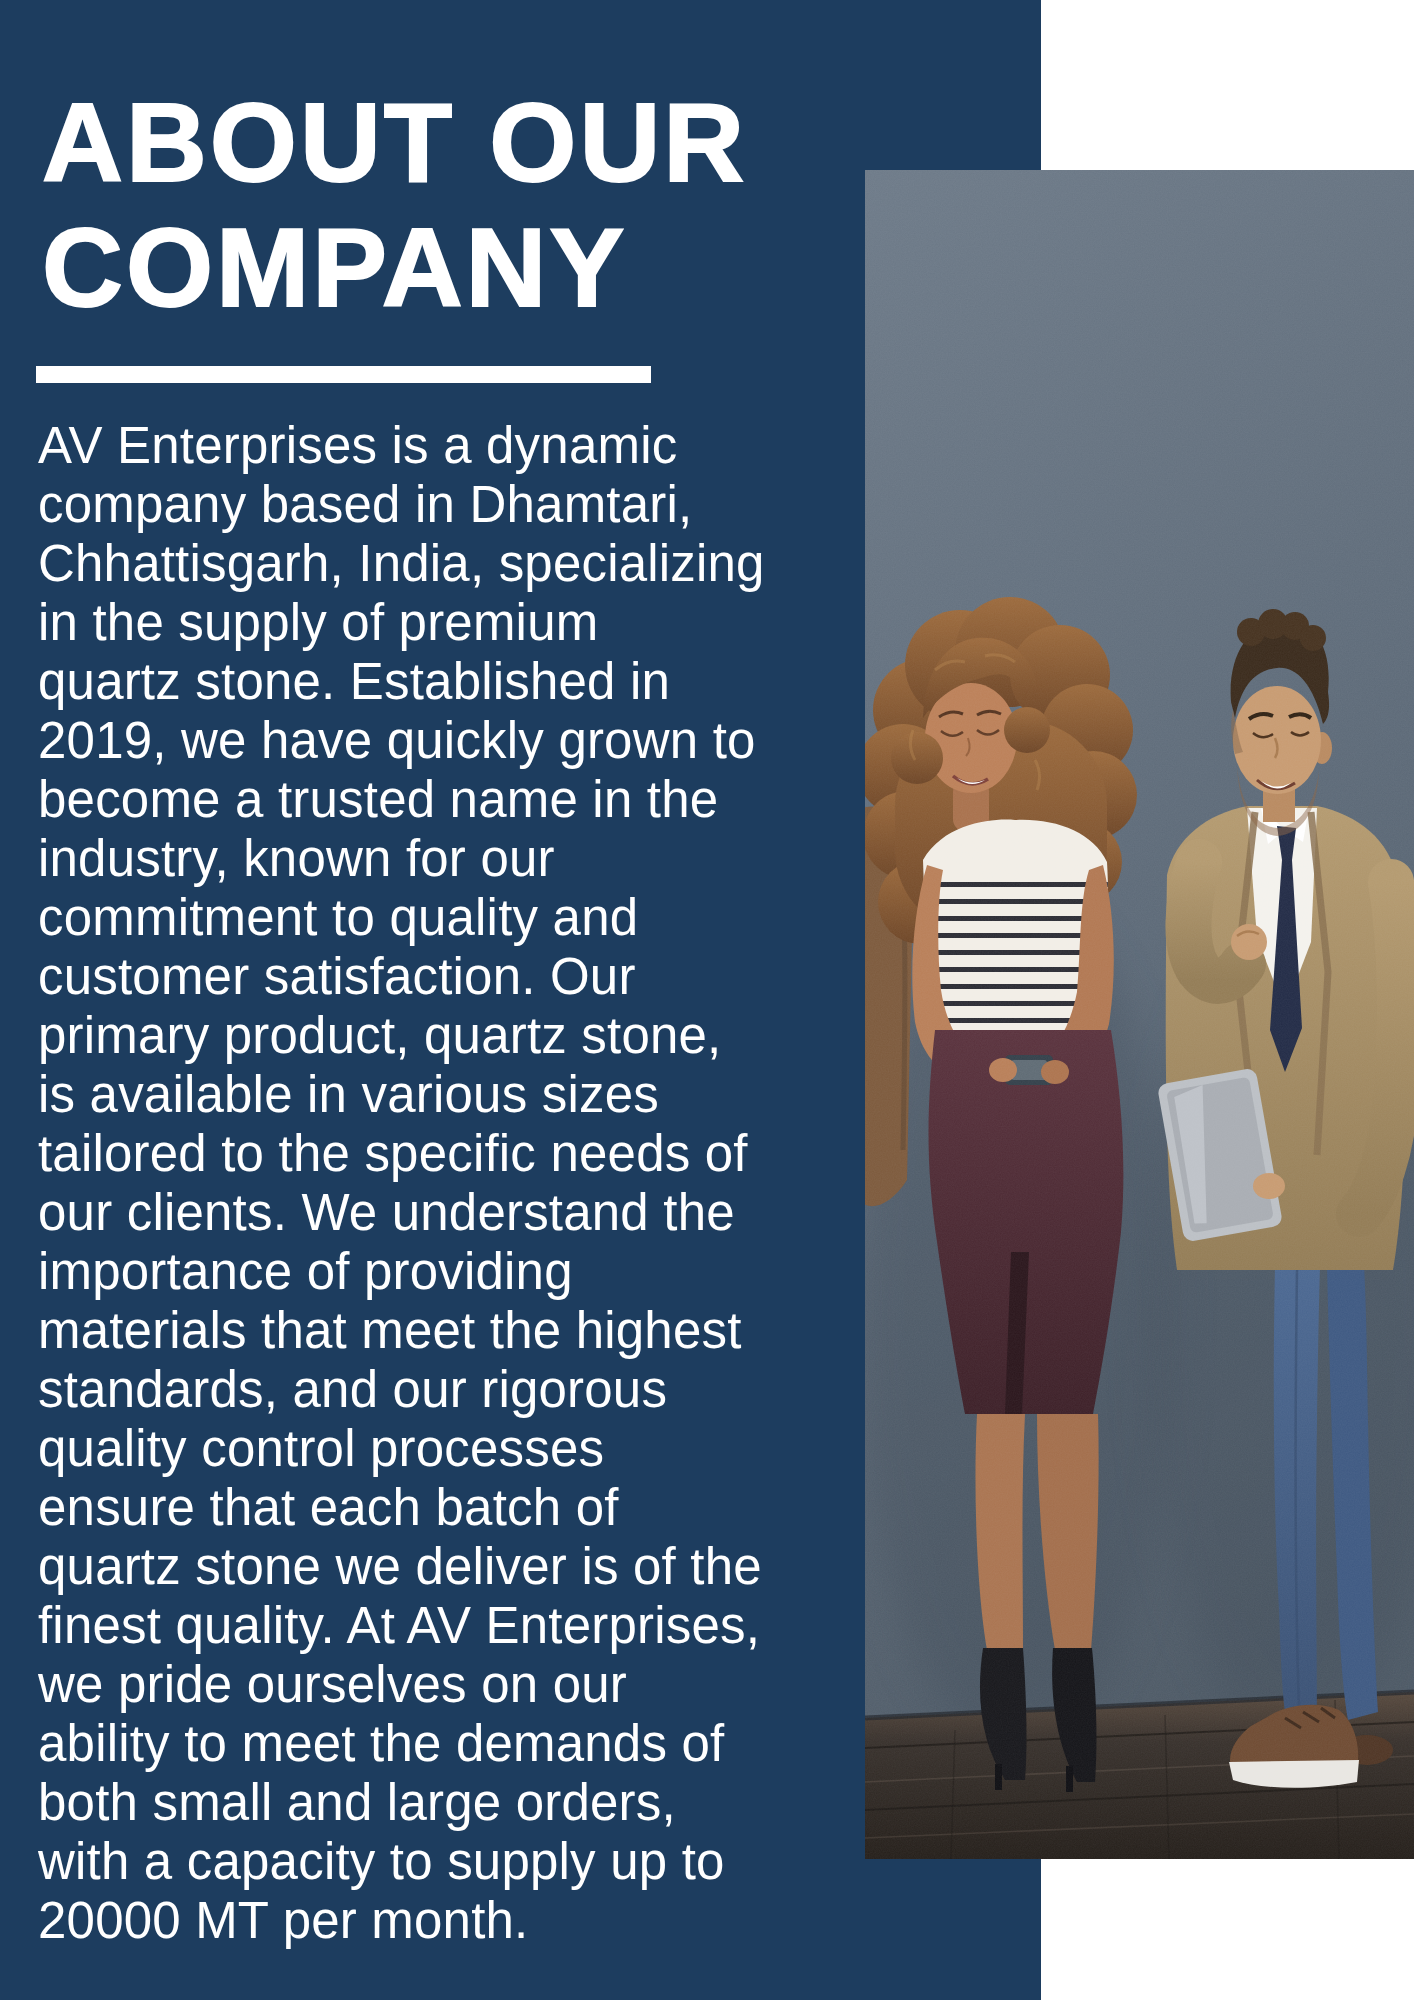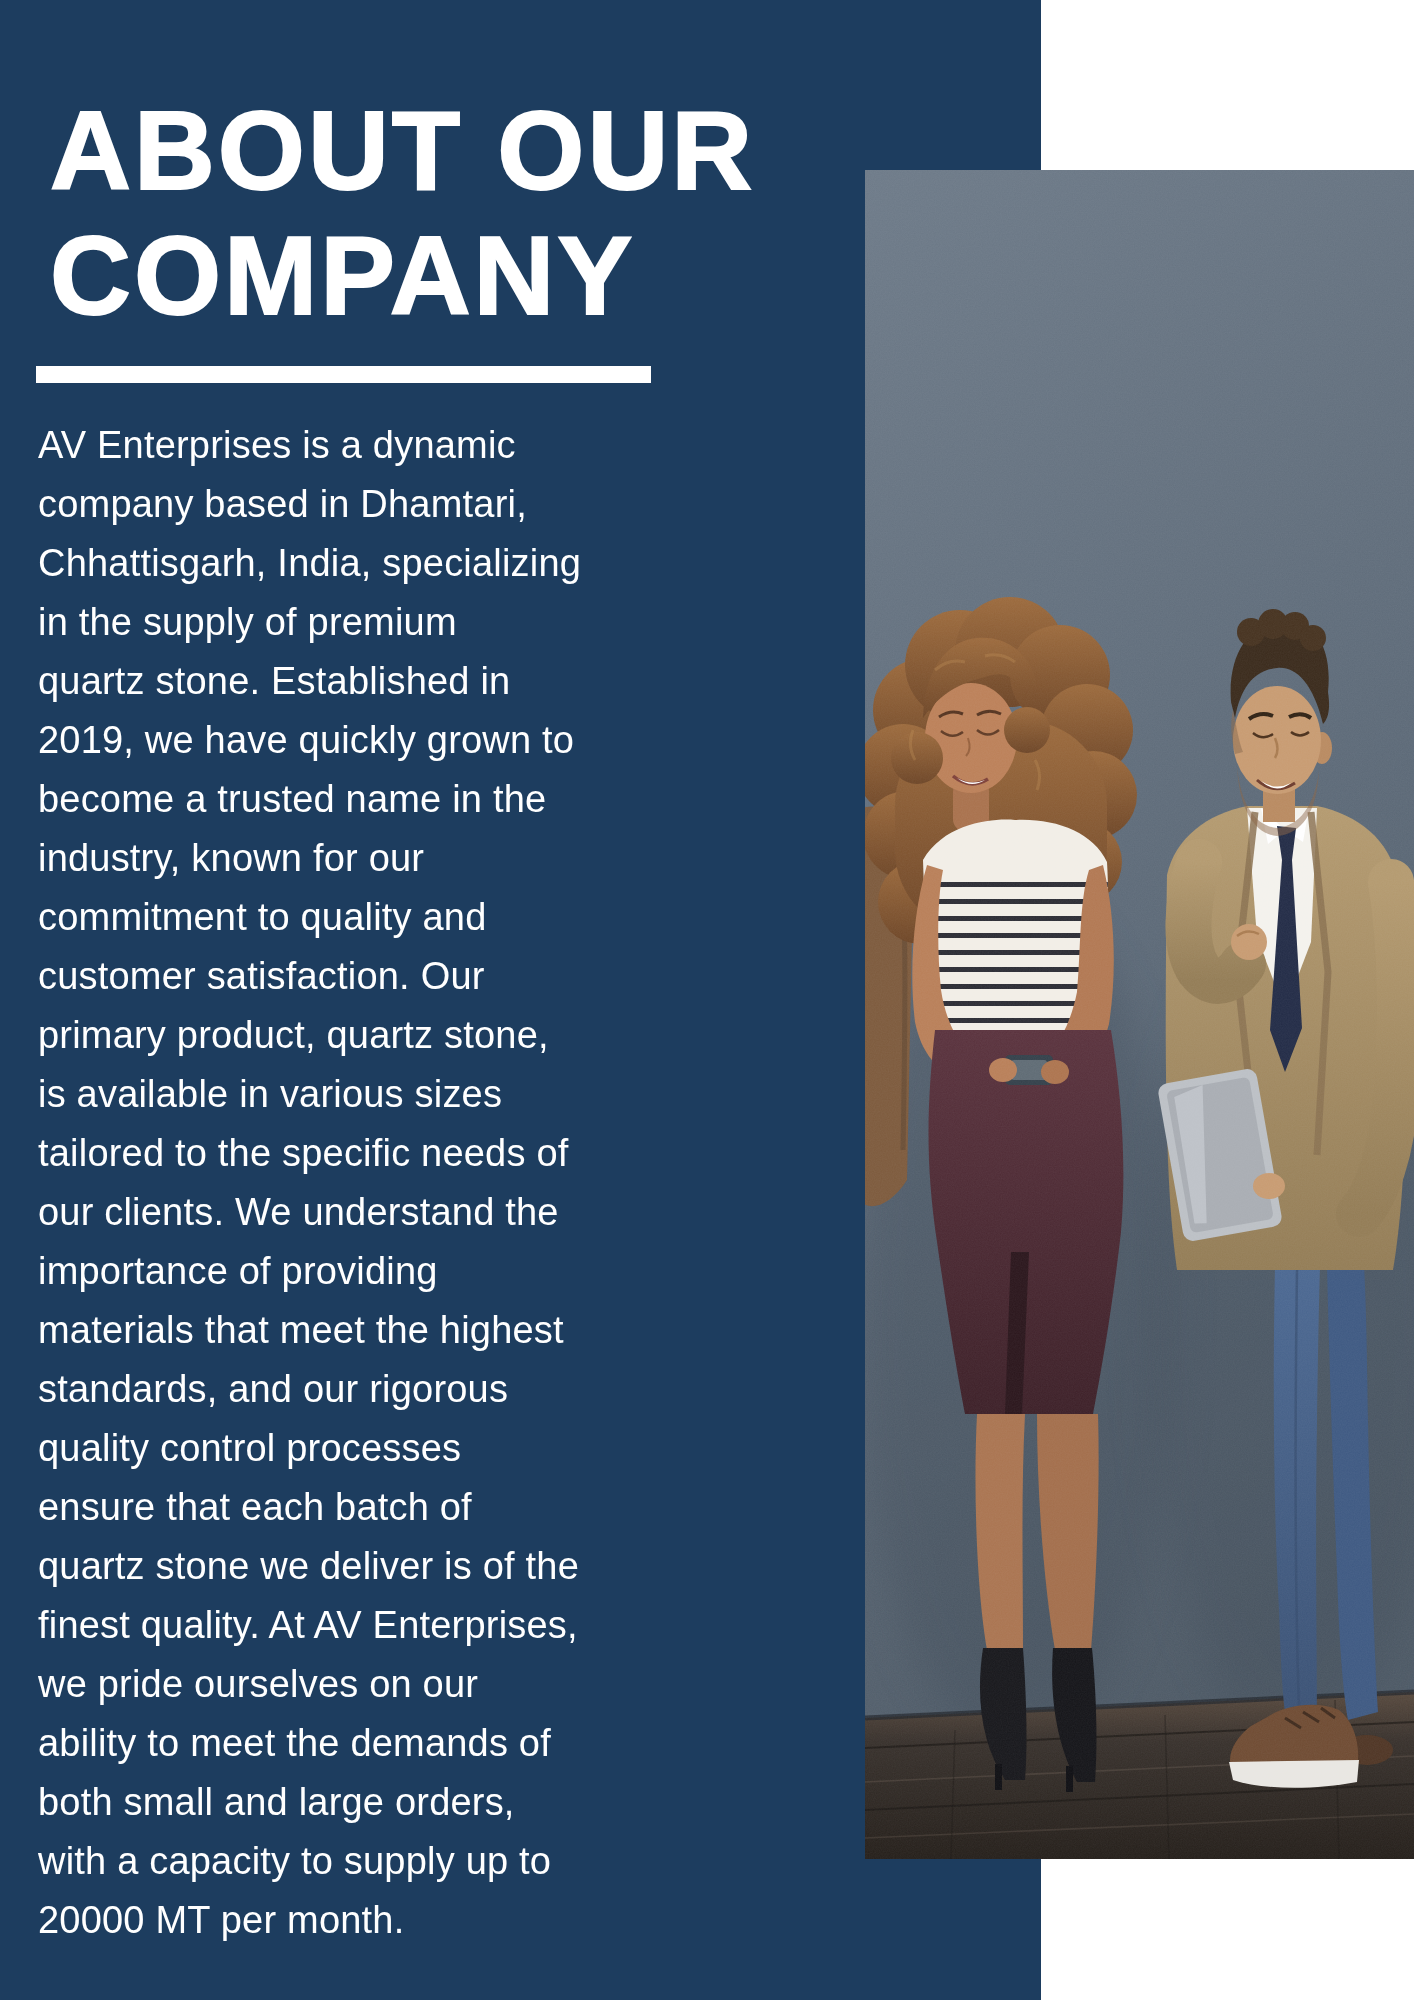--- a/index.html
+++ b/index.html
@@ -5,33 +5,33 @@
   html,body{margin:0;padding:0;background:#ffffff;}
   .page{
     position:relative;width:1414px;height:2000px;background:#ffffff;
     overflow:hidden;font-family:"Liberation Sans",sans-serif;
   }
   .navy-panel{
     position:absolute;left:0;top:0;width:1041px;height:2000px;
     background:#1d3d5f;
   }
   .title{
-    position:absolute;left:42px;top:80px;margin:8px;
+    position:absolute;left:42px;top:80px;margin:0;
     font-size:112px;line-height:125px;font-weight:bold;
     letter-spacing:3px;color:#ffffff;
     -webkit-text-stroke:2px #ffffff;
     white-space:pre-line;
   }
   .divider{
     position:absolute;left:36px;top:366px;width:615px;height:17px;
     background:#ffffff;
   }
   .body-text{
     position:absolute;left:38px;top:416px;width:810px;
-    font-size:38px;line-height:59px;letter-spacing:0.2px;
+    font-size:51px;line-height:59px;letter-spacing:0.2px;
     color:#ffffff;white-space:pre-line;
   }
   .photo{
     position:absolute;left:865px;top:170px;width:549px;height:1689px;
   }
   .photo svg{display:block;width:549px;height:1689px;}
 </style>
 </head>
 <body>
 

